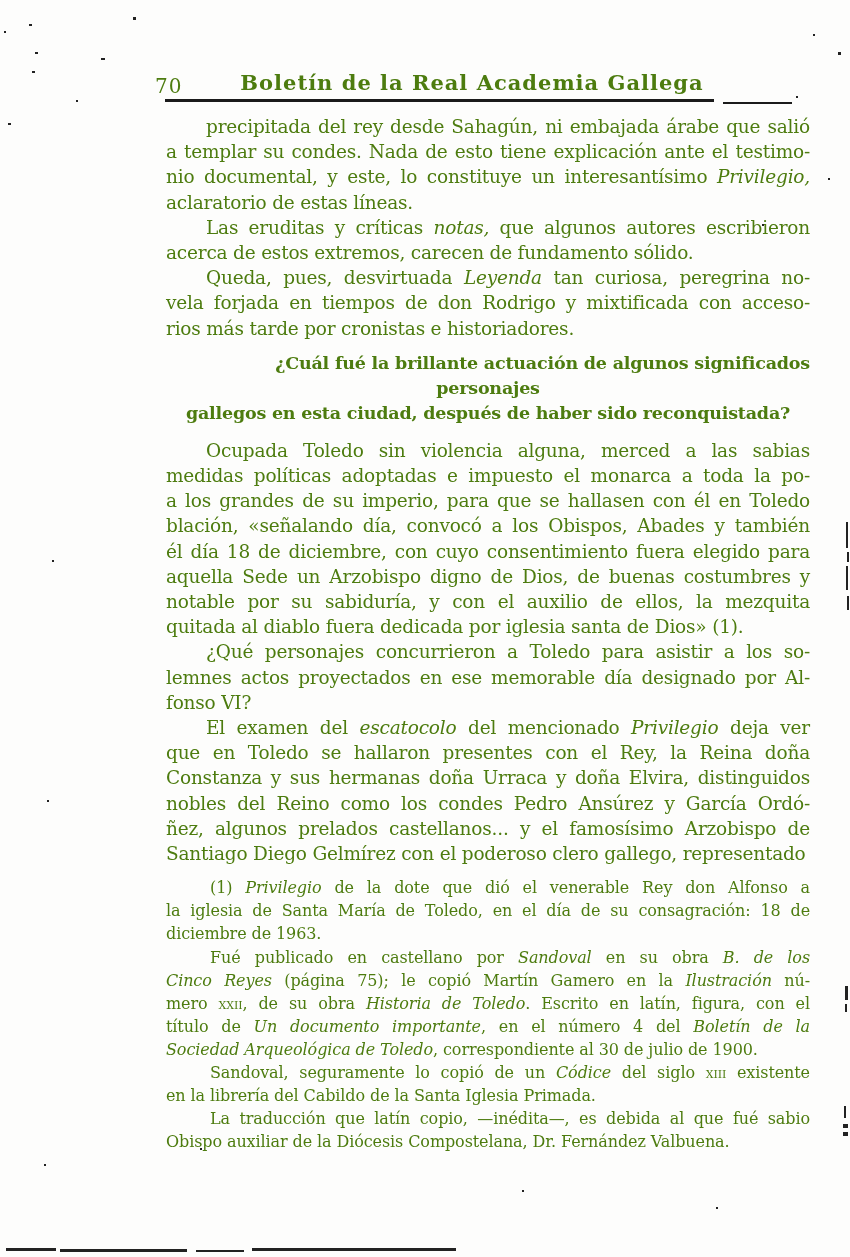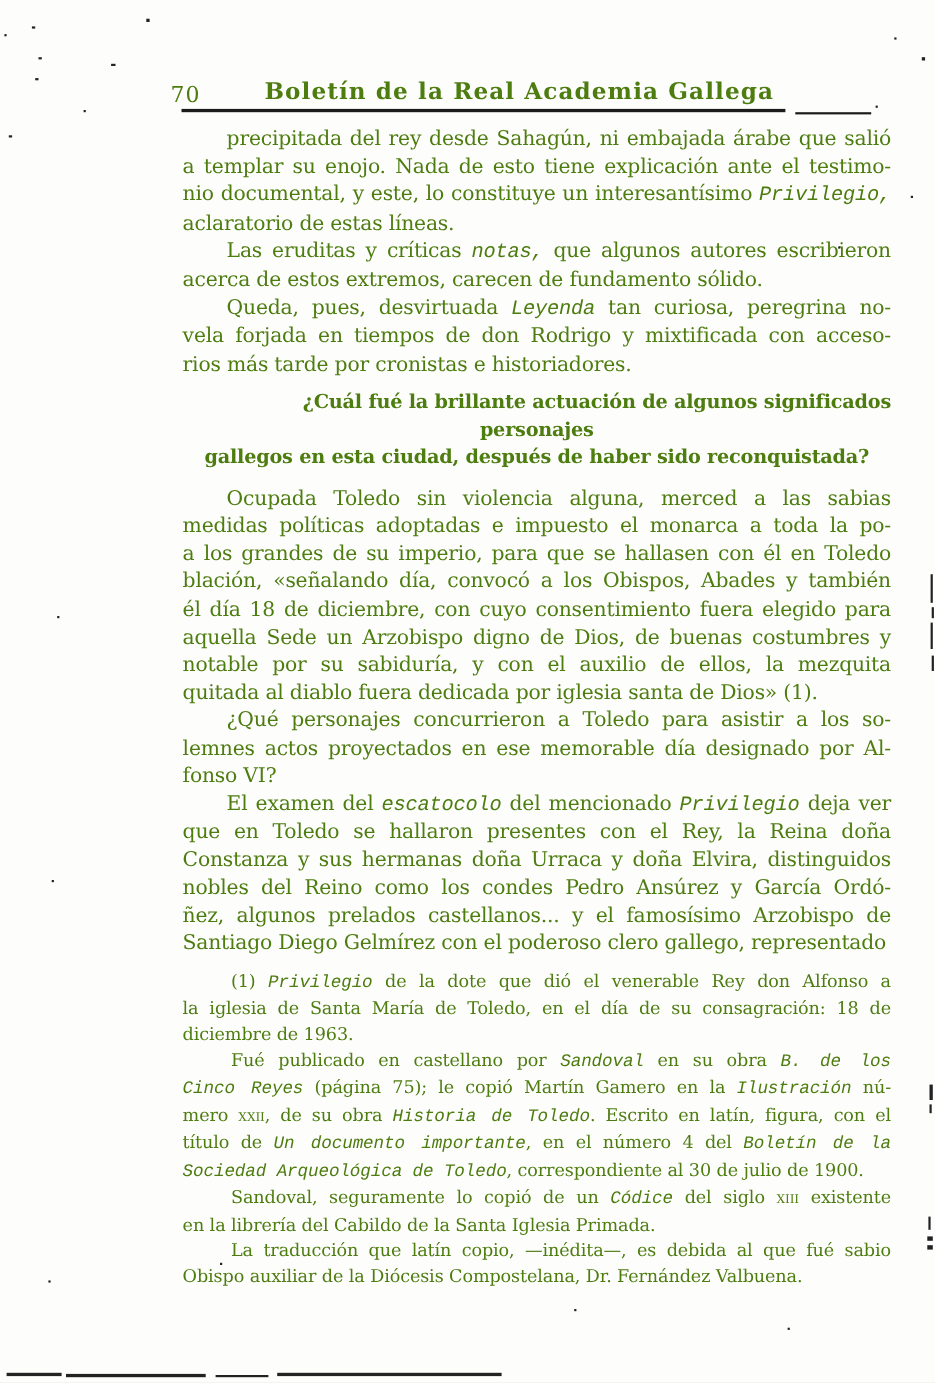--- a/index.html
+++ b/index.html
@@ -26,21 +26,21 @@
   .textblock { position:absolute; left:166px; top:114px; width:644px; }
   #body-text { font-size:18.5px; line-height:25.2px; letter-spacing:-0.2px; }
   .ln { text-align:justify; text-align-last:justify; }
   .ln.last  { text-align-last:auto; }
   .ln.first { text-indent:40px; }
   .para { margin:0; }
   .para.heading { margin:10px 0 12px 0; font-weight:bold; font-size:17.5px; line-height:25px; }
   .para.heading .ln { text-align:right; text-align-last:center; }
   .footnotes { margin-top:10px; font-size:16px; line-height:23.1px; letter-spacing:-0.1px; }
   .footnotes .ln.first { text-indent:44px; }
-  em { font-style:italic;font-family:Liberation Mono, monospace; }
+  em { font-style:italic; }
   .sc { font-variant:small-caps; }
 
   
   .art { position:absolute; background:#222; display:block; }
 </style>
 </head>
 <body>
 
 <div class="page">
 
@@ -48,21 +48,21 @@
     <span class="pagenum">70</span>
     <span class="jtitle">Boletín de la Real Academia Gallega</span>
   </div>
   <div class="rule rule-main"></div>
   <div class="rule rule-right"></div>
 
   <div class="textblock">
     <div id="body-text">
         <div class="para">
           <div class="ln first"><span>precipitada del rey desde Sahagún, ni embajada árabe que salió</span></div>
-          <div class="ln"><span>a templar su enojo. Nada de esto tiene explicación ante el testimo-</span></div>
+          <div class="ln"><span>a templar su condes. Nada de esto tiene explicación ante el testimo-</span></div>
           <div class="ln"><span>nio documental, y este, lo constituye un interesantísimo </span><em>Privilegio,</em></div>
           <div class="ln last"><span>aclaratorio de estas líneas.</span></div>
         </div>
         <div class="para">
           <div class="ln first"><span>Las eruditas y críticas </span><em>notas,</em><span> que algunos autores escribieron</span></div>
           <div class="ln last"><span>acerca de estos extremos, carecen de fundamento sólido.</span></div>
         </div>
         <div class="para">
           <div class="ln first"><span>Queda, pues, desvirtuada </span><em>Leyenda</em><span> tan curiosa, peregrina no-</span></div>
           <div class="ln"><span>vela forjada en tiempos de don Rodrigo y mixtificada con acceso-</span></div>

